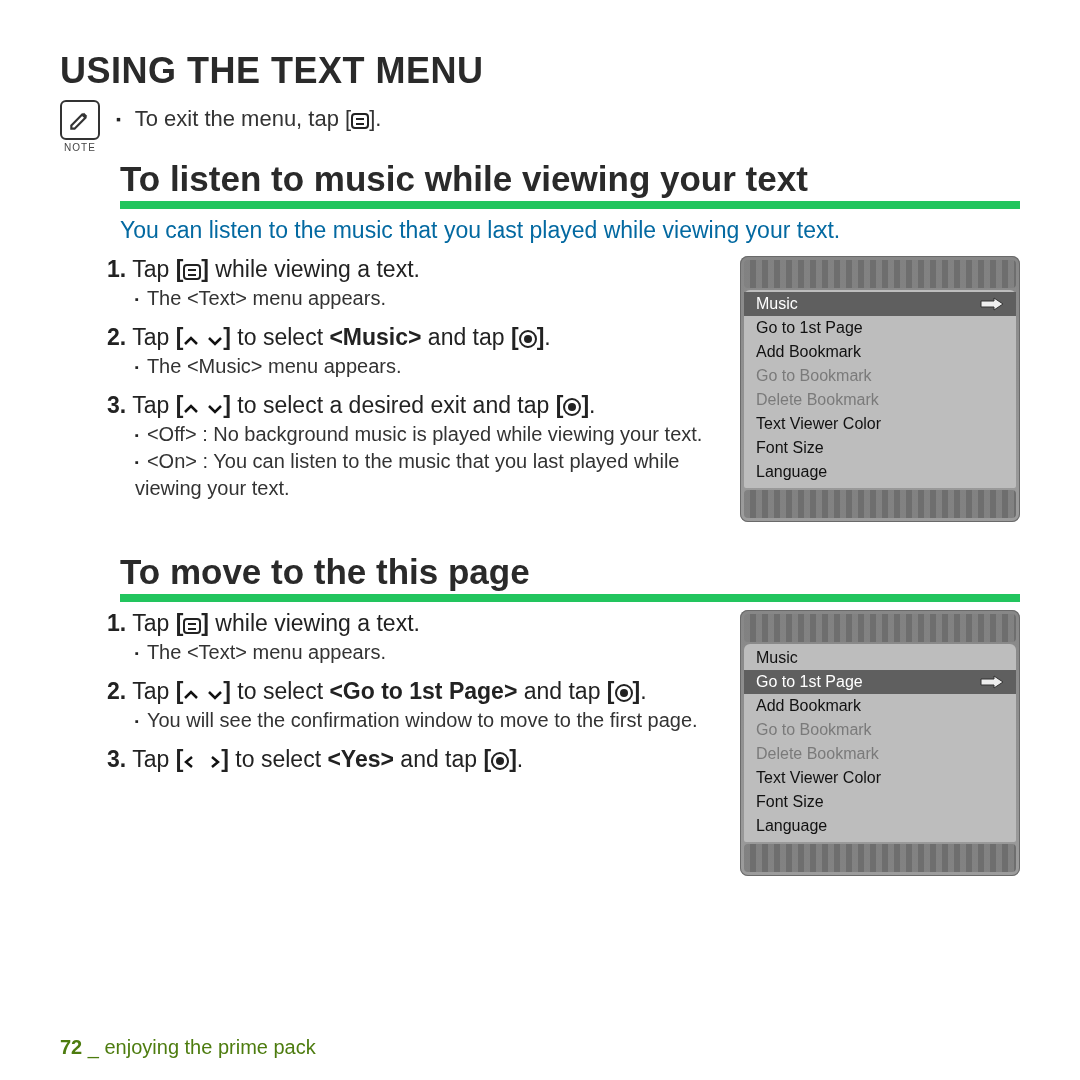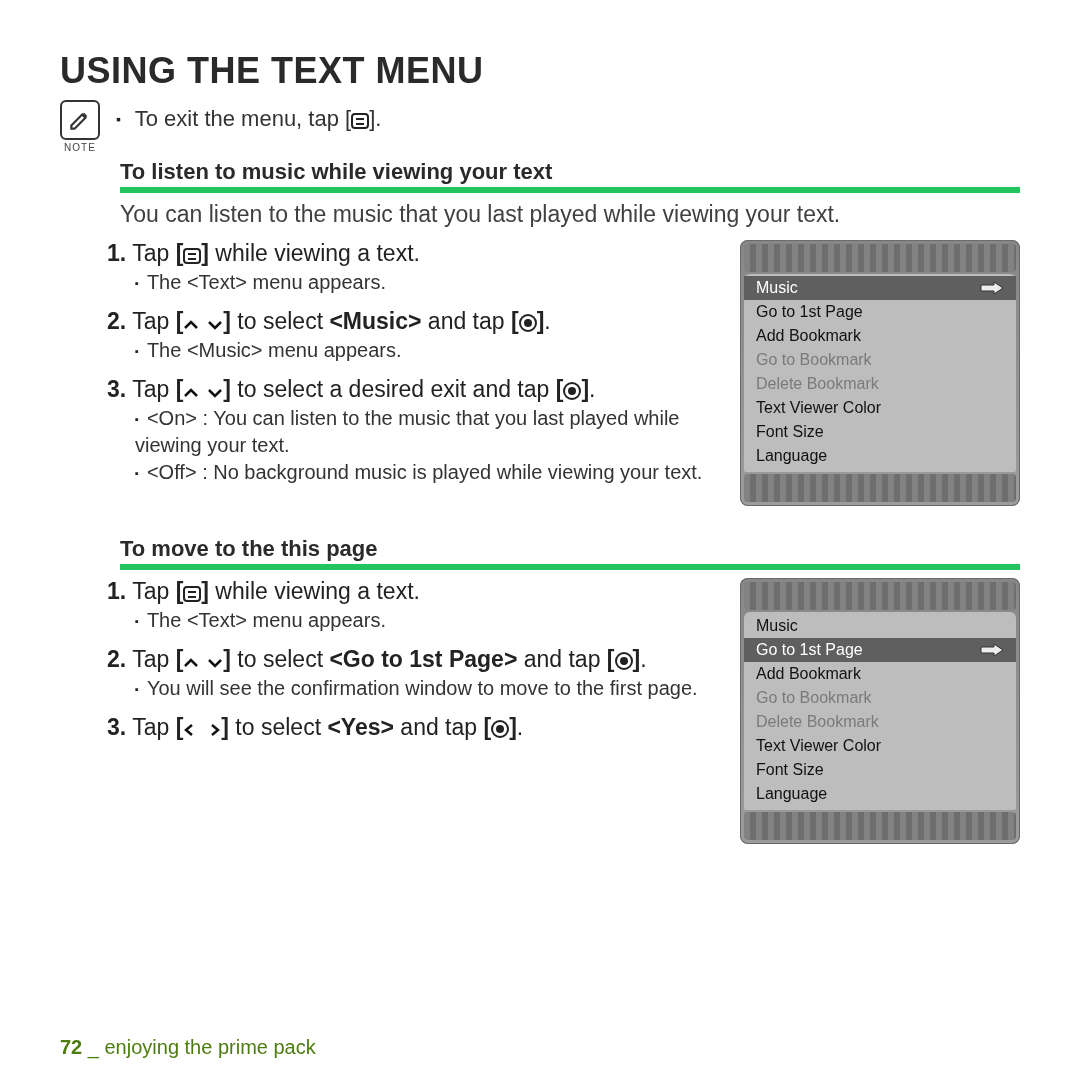--- a/index.html
+++ b/index.html
@@ -41,31 +41,31 @@
     color: #444;
     margin-top: 2px;
   }
   .note-text {
     font-size: 22px;
     color: #333;
     margin-top: 6px;
   }
   .sq::before { content: "▪"; color: #222; margin-right: 8px; font-size: 14px; vertical-align: 2px;}
   h2.section-title {
-    font-size: 22px;
+    font-size: 35px;
     font-weight: 700;
     margin-top: 2px;
-    border-bottom: 6px solid #22c55e;
+    border-bottom: 8px solid #22c55e;
     padding-bottom: 2px;
     margin-bottom: 8px;
     margin-left: 60px;
   }
   .intro {
     font-size: 23px;
-    color: #404040;
+    color: #0369a1;
     margin: 6px 0 12px 60px;
   }
   .section-body {
     margin-left: 47px;
     display: flex;
     gap: 18px;
     justify-content: space-between;
     align-items: flex-start;
   }
   .steps { flex: 1; }
@@ -223,22 +223,22 @@
       <li>
         <span class="num">3.</span><span> Tap </span><b>[</b><span class="chev-pair">
             <svg viewBox="0 0 16 10">
               <path d="M2 8 L8 2 L14 8" fill="none" stroke="#111" stroke-width="2.5"></path>
             </svg>
             <svg viewBox="0 0 16 10">
               <path d="M2 2 L8 8 L14 2" fill="none" stroke="#111" stroke-width="2.5"></path>
             </svg>
           </span><b>]</b><span> to select a desired exit and tap </span><b>[</b><span class="target-ring"></span><b>]</b><span>.</span>
         <ul class="sub">
+          <li>&lt;Off&gt; : No background music is played while viewing your text.</li>
           <li>&lt;On&gt; : You can listen to the music that you last played while viewing your text.</li>
-          <li>&lt;Off&gt; : No background music is played while viewing your text.</li>
         </ul>
       </li>
     </ol>
   </div>
 
   <div class="device">
     <div class="device-top"></div>
     <div class="device-list">
       <div class="device-item selected">
         <span>Music</span>

